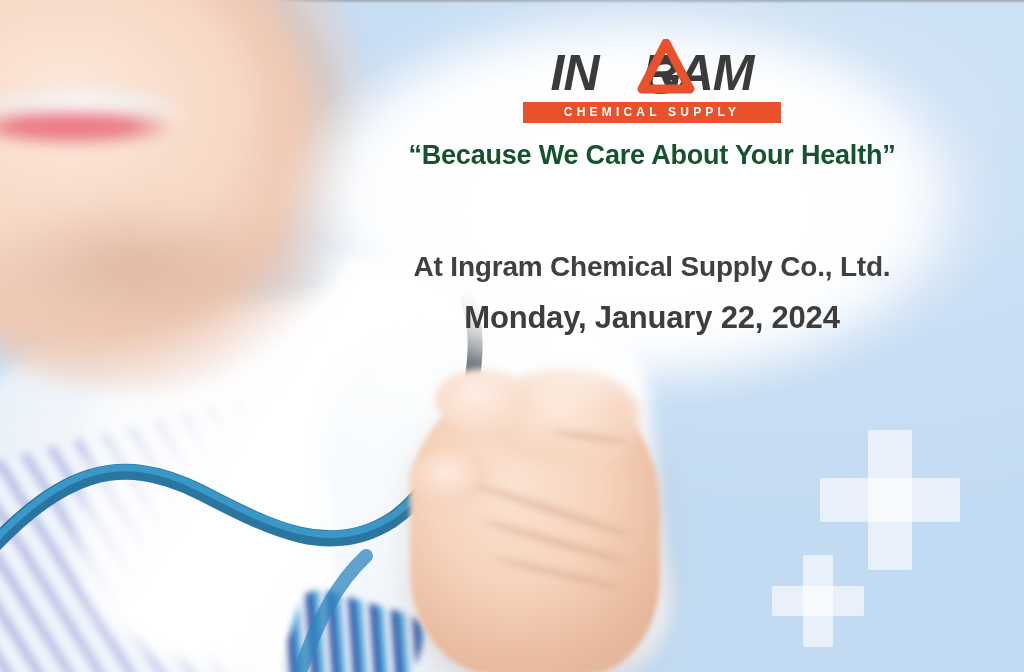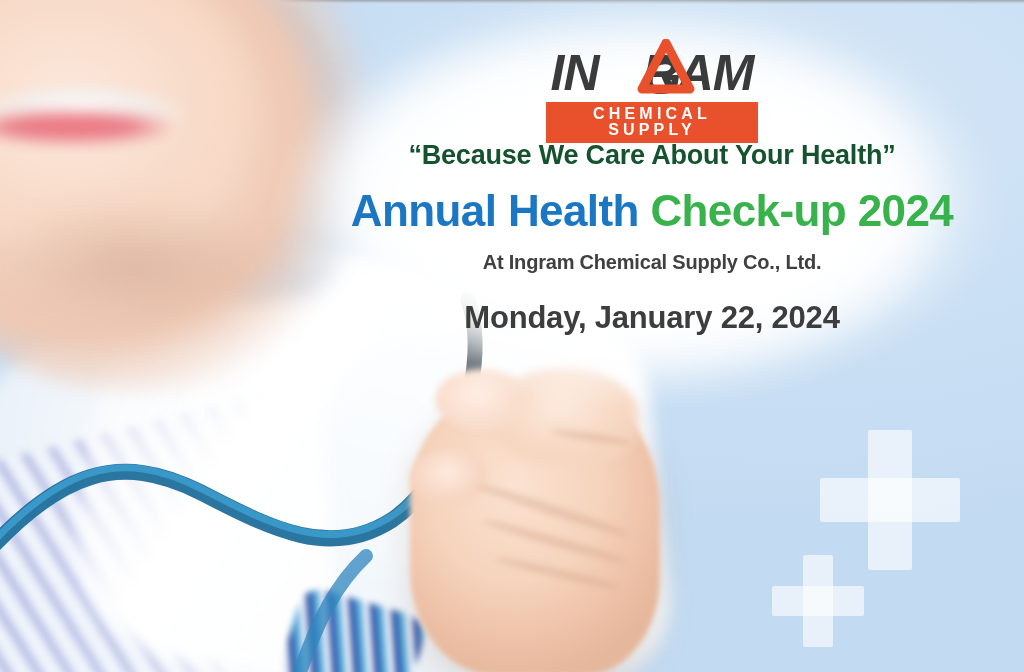--- a/index.html
+++ b/index.html
@@ -275,24 +275,24 @@
     width: 58px; height: 58px;
   }
   .g-letter {
     position: absolute;
     left: 92px; top: 4px;
     font-size: 50px; font-weight: bold; color: #3b3b3b; line-height: 1;
     font-family: "Liberation Sans", sans-serif;
   }
   .logo-bar {
     margin: 4px auto 0;
-    width: 212px;
+    width: 258px;
     background: #e8512b;
     color: #ffffff;
-    font-size: 16px;
+    font-size: 12px;
     font-weight: bold;
     letter-spacing: 4.2px;
     padding: 4px 0 5px;
     line-height: 1;
   }
 
   
   .tagline {
     position: absolute; left: 0; right: 0; top: 140px;
     font-size: 27px; font-weight: bold; color: #14532d;
@@ -300,21 +300,21 @@
   }
   .headline {
     position: absolute; left: 0; right: 0; top: 186px;
     font-size: 44px; font-weight: bold; letter-spacing: -0.6px;
     white-space: nowrap;
   }
   .headline .part-a { color: #1b77c4; }
   .headline .part-b { color: #38b24a; }
   .venue {
     position: absolute; left: 0; right: 0; top: 251px;
-    font-size: 20px; font-weight: bold; color: #404040;
+    font-size: 28px; font-weight: bold; color: #404040;
     letter-spacing: -0.2px;
   }
   .date {
     position: absolute; left: 0; right: 0; top: 300px;
     font-size: 31px; font-weight: bold; color: #3d3d3d;
     letter-spacing: -0.2px;
   }
 </style>
 </head>
 <body>
@@ -377,22 +377,18 @@
         <span class="g-letter">G</span>
         <svg class="g-mark" viewBox="0 0 58 58">
           <path d="M29 4 L53 50 L5 50 Z" fill="none" stroke="#e8512b" stroke-width="9" stroke-linejoin="round"></path>
         </svg>
       </div>
       <div class="logo-bar">CHEMICAL SUPPLY</div>
     </div>
 
     <div class="tagline">“Because We Care About Your Health”</div>
 
-    <div class="headline">
-      <span class="part-a">Annual Health</span>
-      <span class="part-b">Check-up 2024</span>
-    </div>
 
     <div class="venue">At Ingram Chemical Supply Co., Ltd.</div>
     <div class="date">Monday, January 22, 2024</div>
   </div>
 
 </div>
 
 </body></html>

